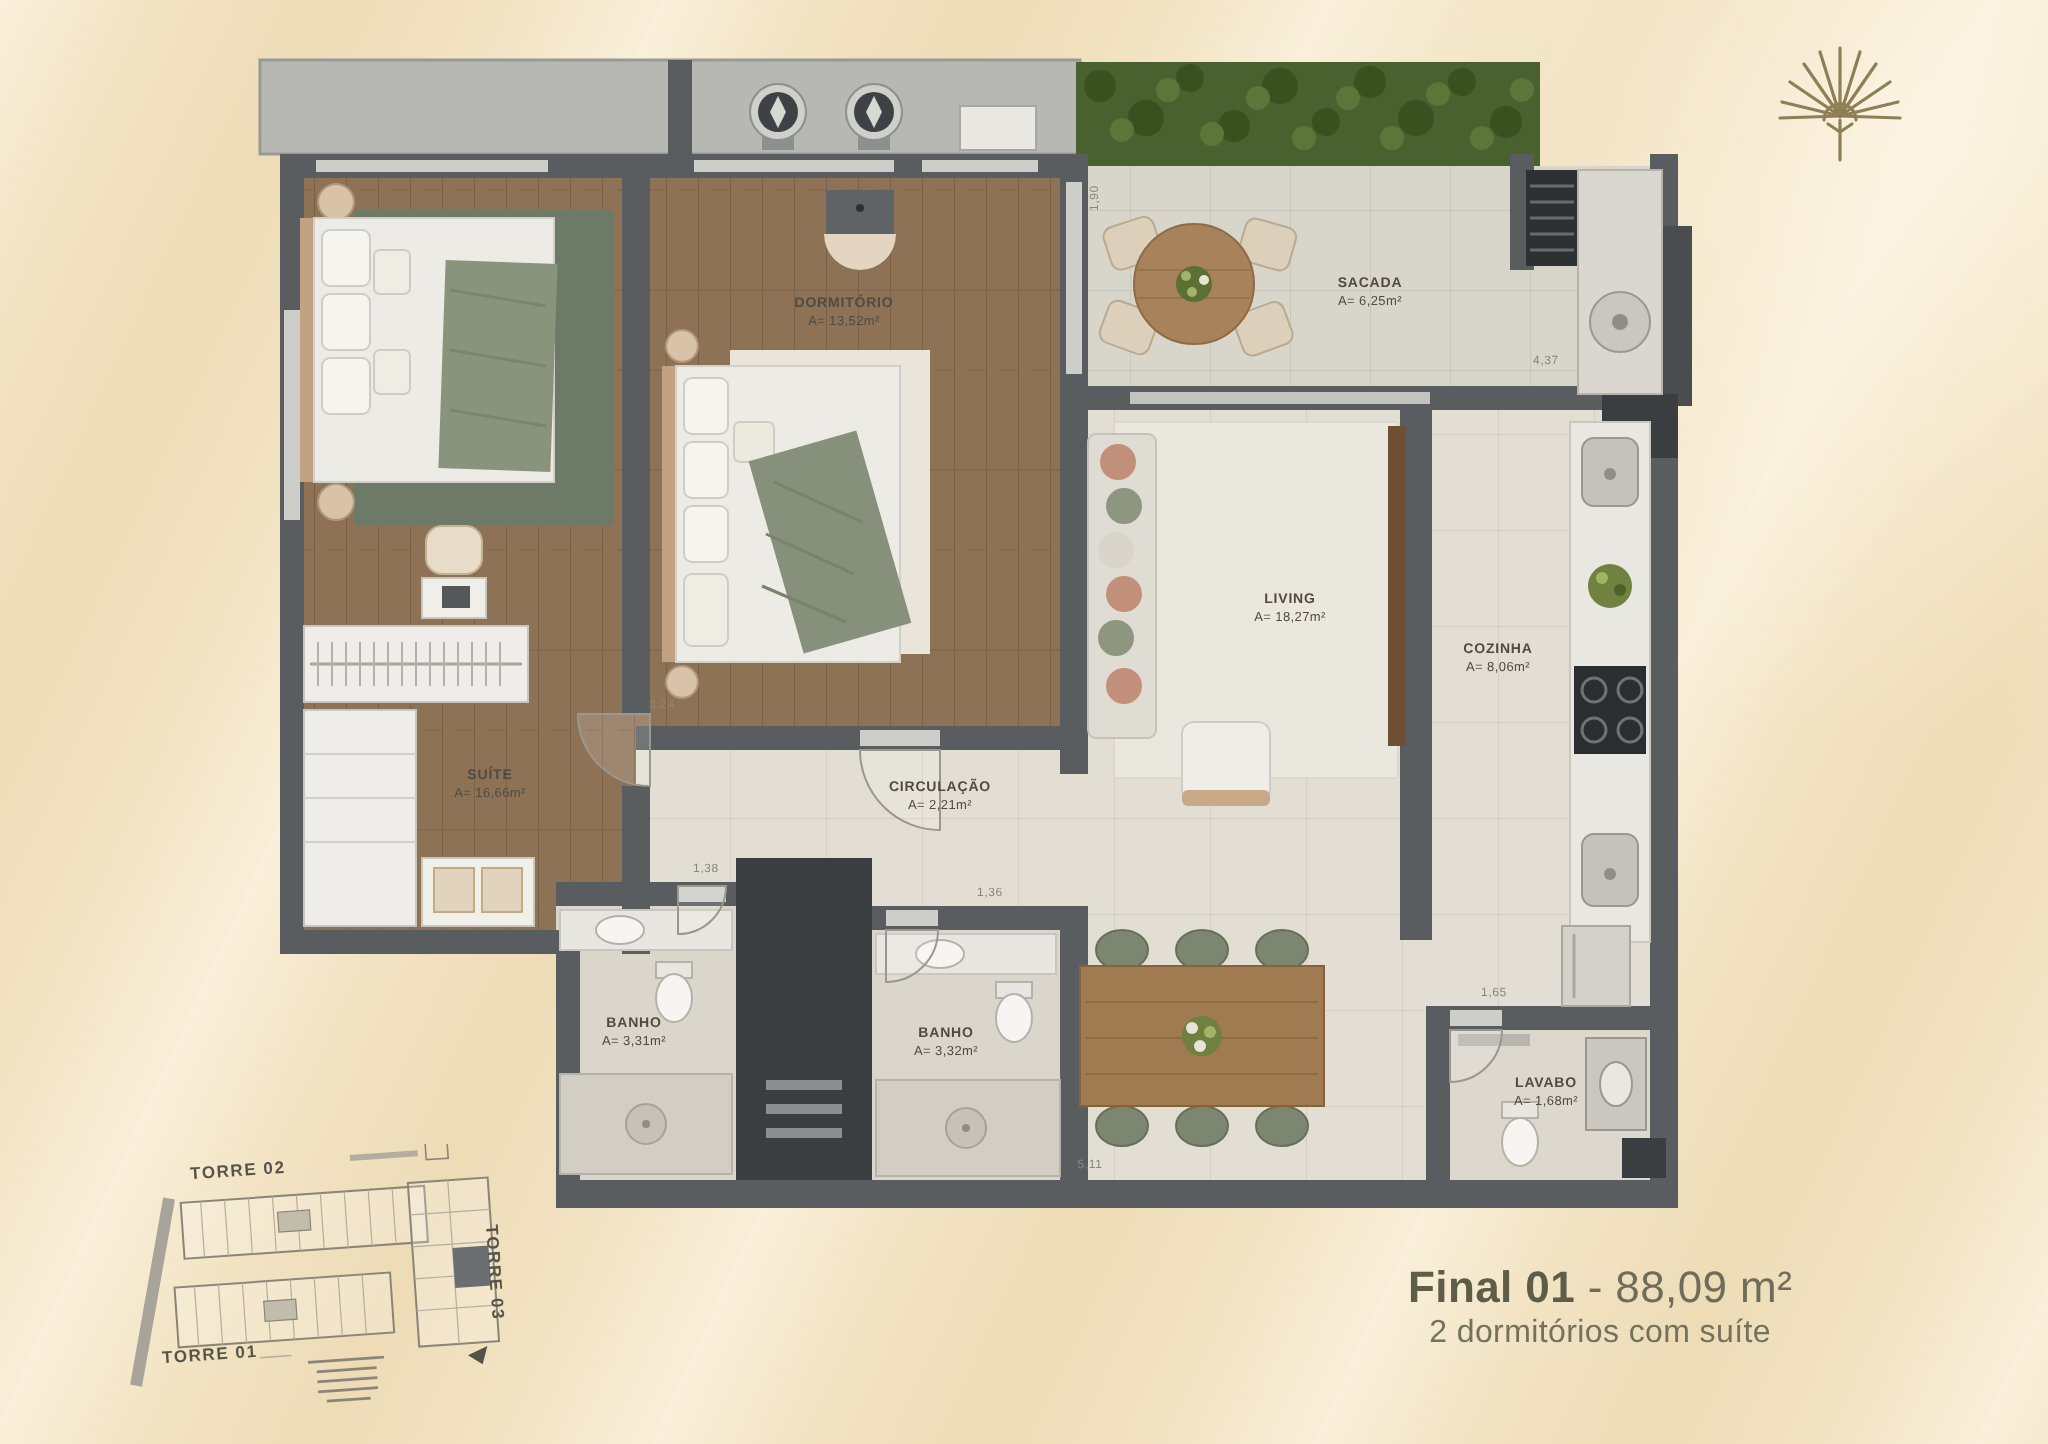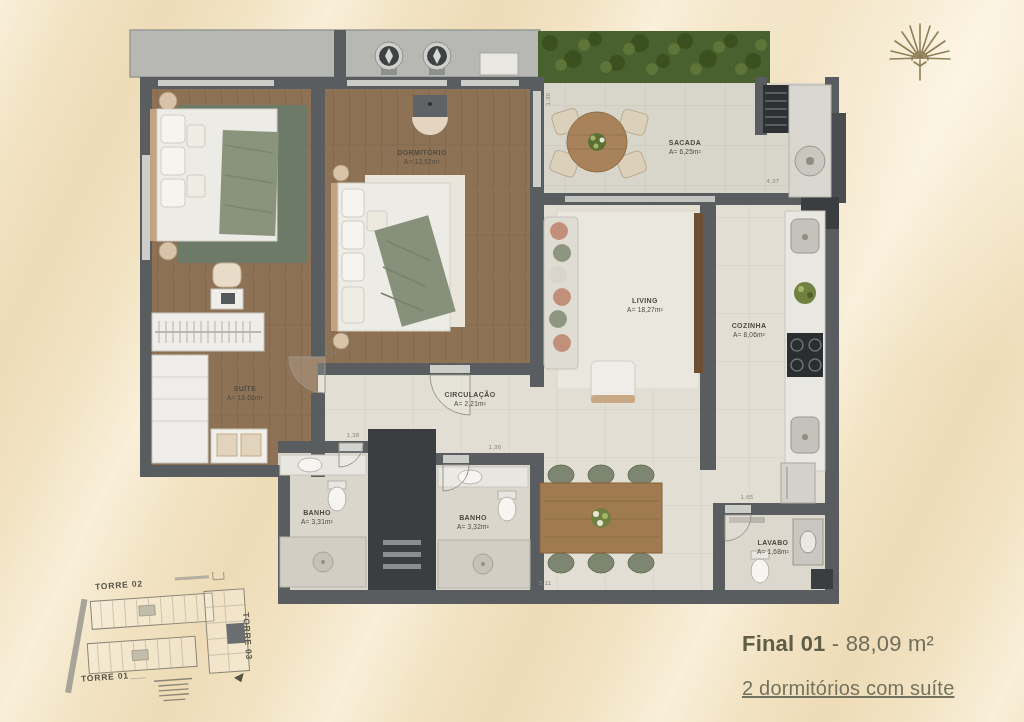--- a/index.html
+++ b/index.html
@@ -25,24 +25,24 @@
     text-align:center;color:#4f4b43;line-height:1.25;
     font-size:7px;letter-spacing:.4px;white-space:nowrap;
   }
   .room-label .rname{font-weight:bold;}
   .room-label .rarea{font-size:6.5px;letter-spacing:.2px;display:block;}
   .dim-label{
     position:absolute;transform:translate(-50%,-50%);
     font-size:6px;color:#8a867c;letter-spacing:.3px;white-space:nowrap;
   }
   .dim-vert{transform:translate(-50%,-50%) rotate(-90deg);}
-  #caption{position:absolute;left:742px;top:631px;color:#6e6d5a;}
+  #caption{position:absolute;left:704px;top:631px;color:#6e6d5a;text-align:center;}
   #caption .line1{font-size:22px;letter-spacing:.2px;}
   #caption .line1 b{font-weight:bold;color:#5e5d47;}
-  #caption .line2{font-size:20px;margin-top:20px;color:#73725f;letter-spacing:.2px;text-decoration:underline;}
+  #caption .line2{font-size:16px;margin-top:1px;color:#73725f;letter-spacing:.2px;}
   #logo{position:absolute;left:878px;top:10px;width:84px;height:80px;}
   #siteplan{position:absolute;left:55px;top:572px;width:235px;height:135px;}
   #siteplan svg{position:absolute;left:0;top:0;}
   .torre-label{
     position:absolute;font-size:8.5px;font-weight:bold;color:#57544a;
     letter-spacing:.8px;white-space:nowrap;
   }
 </style>
 </head>
 <body>

